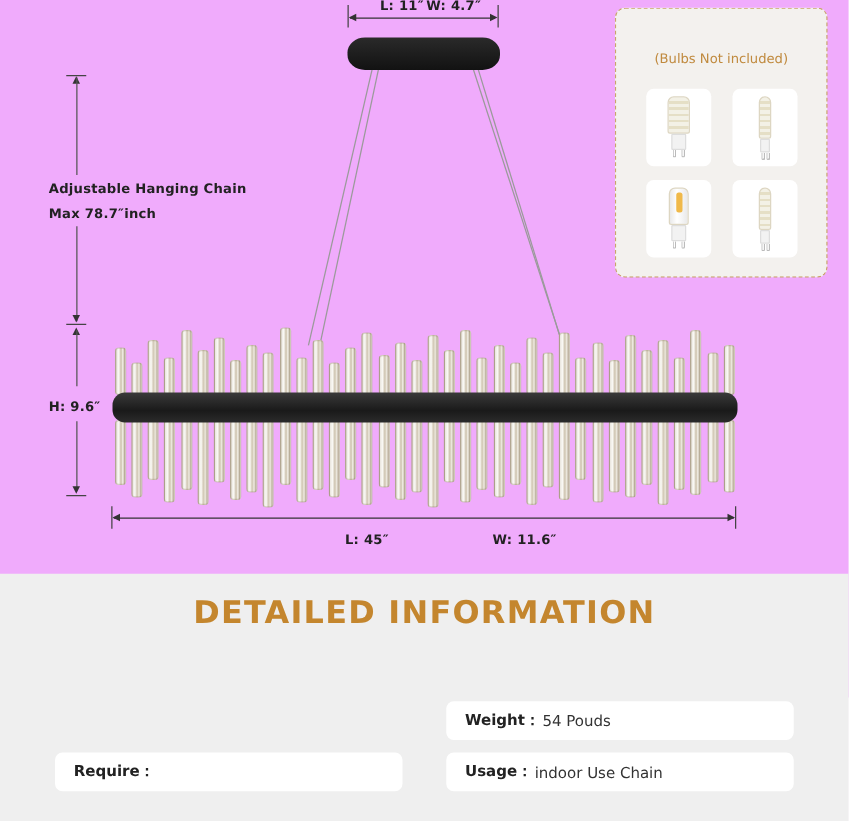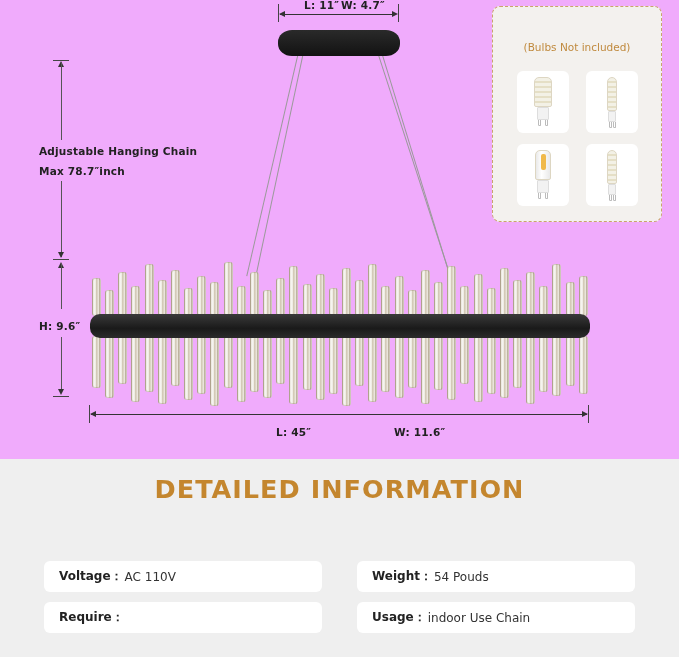--- a/index.html
+++ b/index.html
@@ -214,24 +214,20 @@
         <div class="pin" style="left:8px;top:47px;"></div>
           <div class="pin" style="left:12px;top:47px;"></div>
       </div>
     </div>
   </div>
 </div>
 
 <div class="info">
   <div class="info-title">DETAILED INFORMATION</div>
 
-  <div class="spec" style="left:44px;top:102px;">
-    <span class="k">Voltage：</span>
-    <span class="v">AC 110V</span>
-  </div>
   <div class="spec" style="left:357px;top:102px;">
     <span class="k">Weight：</span>
     <span class="v">54 Pouds</span>
   </div>
   <div class="spec" style="left:44px;top:143px;">
     <span class="k">Require：</span>
   </div>
   <div class="spec" style="left:357px;top:143px;">
     <span class="k">Usage：</span>
     <span class="v">indoor Use Chain</span>

